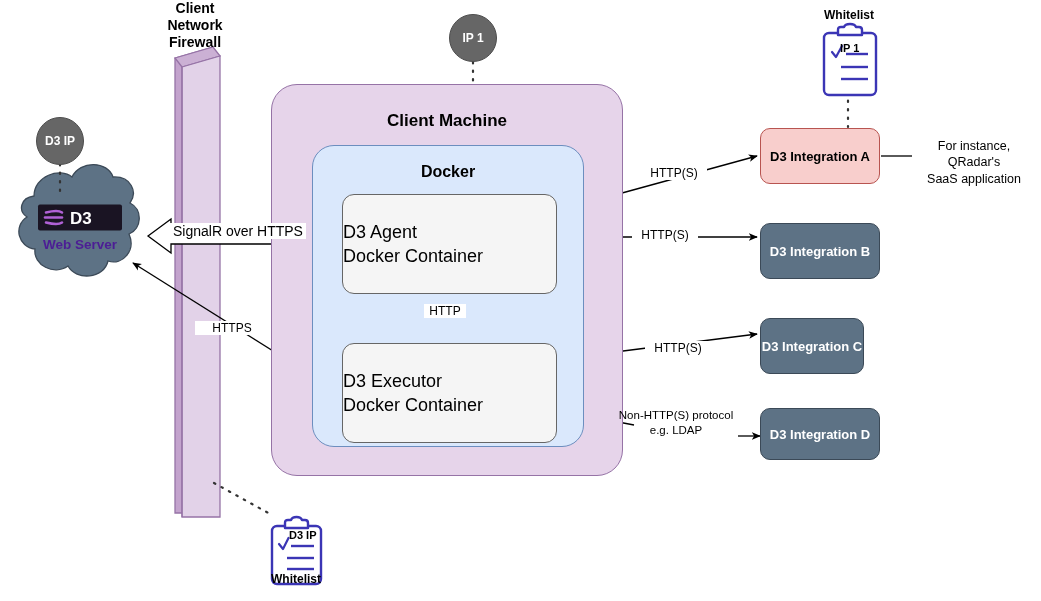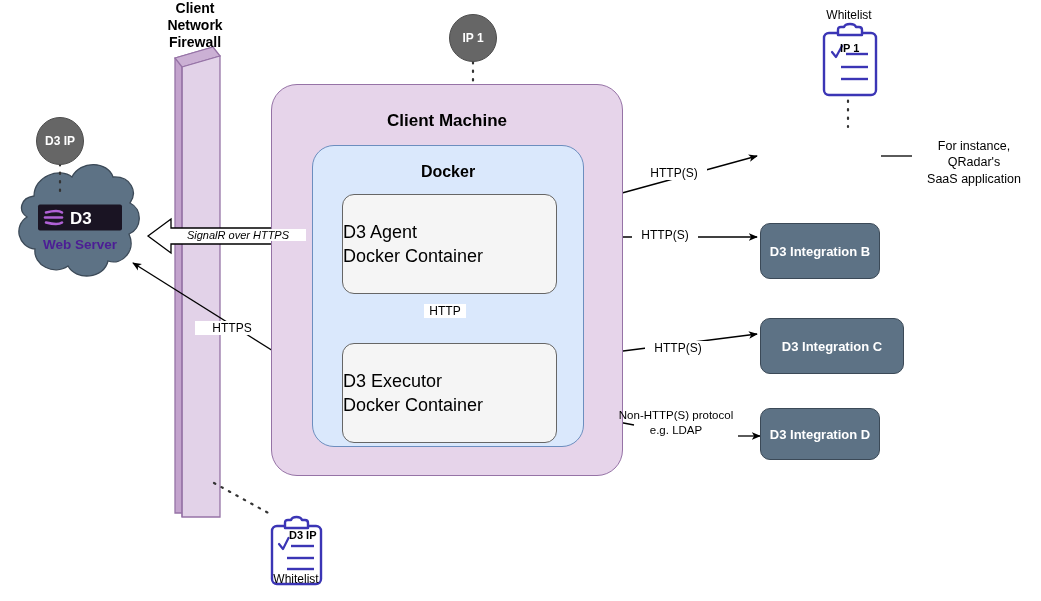--- a/index.html
+++ b/index.html
@@ -77,21 +77,21 @@
     padding: 2px 6px 2px 4px;
     border-radius: 2px;
     line-height: 0;
   }
   .cloud-caption {
     margin-top: 4px;
     font-weight: bold; font-size: 13.5px; color: #4c1d95;
   }
   .whitelist-caption {
     position: absolute; left: 50%; transform: translateX(-50%);
-    font-weight: normal; font-size: 12px; color: #000; white-space: nowrap;
+    font-weight: bold; font-size: 12px; color: #000; white-space: nowrap;
   }
 
   
   .firewall-caption {
     position: absolute; text-align: center;
     font-weight: bold; font-size: 14px; color: #000;
     line-height: 1.2; white-space: pre-line;
   }
 
   .note-text {
@@ -223,44 +223,47 @@
 
       <div class="node container-box" style="left:29px; top:197px; width:215px; height:100px;">
         <div class="container-label">
           <div>D3 Executor</div>
           <div>Docker Container</div>
         </div>
       </div>
     </div>
   </div>
 
-  <div class="lbl lbl-bg" style="left:170px; top:229px; width:136px; font-size:11px;font-style:italic;">SignalR over HTTPS</div>
+  <div class="lbl lbl-bg" style="left:170px; top:223px; width:136px; font-size:14px;">SignalR over HTTPS</div>
 
   <div class="lbl lbl-bg" style="left:195px; top:321px; width:74px;">HTTPS</div>
 
   <div class="lbl lbl-bg" style="left:424px; top:304px; width:42px;">HTTP</div>
 
   <div class="lbl lbl-bg" style="left:641px; top:166px; width:66px;">HTTP(S)</div>
 
   <div class="lbl lbl-bg" style="left:632px; top:228px; width:66px;">HTTP(S)</div>
 
   <div class="lbl lbl-bg" style="left:645px; top:341px; width:66px;">HTTP(S)</div>
 
   <div class="note-text" style="left:615px; top:408px; width:122px; font-size:11.5px;">Non-HTTP(S) protocol
 e.g. LDAP</div>
 
   <div class="note-text" style="left:910px; top:138px; width:128px;">For instance, QRadar's
 SaaS application</div>
 
+  <div class="node integration pink" style="left:760px; top:128px; width:120px; height:56px;">
+    <span>D3 Integration A</span>
+  </div>
 
   <div class="node integration slate" style="left:760px; top:223px; width:120px; height:56px;">
     <span>D3 Integration B</span>
   </div>
 
-  <div class="node integration slate" style="left:760px; top:318px; width:144px; height:56px;">
+  <div class="node integration slate" style="left:760px; top:318px; width:104px; height:56px;">
     <span>D3 Integration C</span>
   </div>
 
   <div class="node integration slate" style="left:760px; top:408px; width:120px; height:52px;">
     <span>D3 Integration D</span>
   </div>
 
   <div class="whitelist-caption" style="left:849px; top:8px;">Whitelist</div>
   <div class="lbl" style="left:840px; top:42px; width:42px; font-size:11px; font-weight:bold; text-align:left;">IP 1</div>
 

